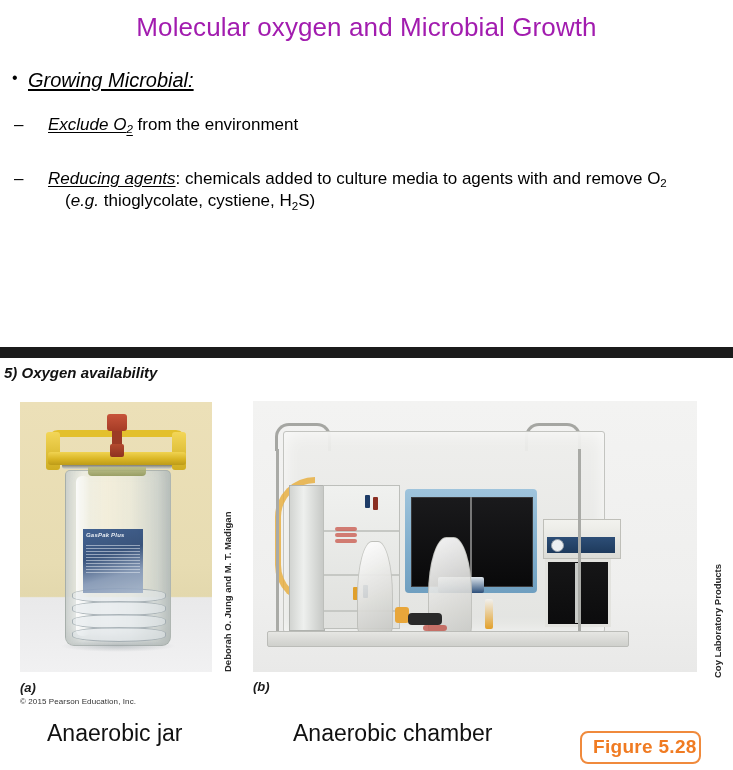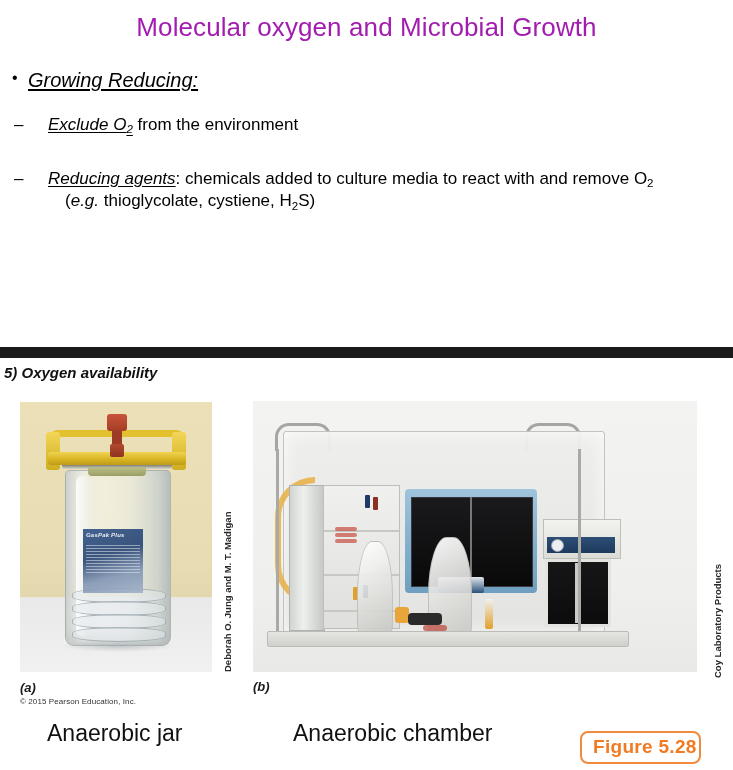--- a/index.html
+++ b/index.html
@@ -519,32 +519,32 @@
     position: absolute;
     border-radius: 2px;
   }
 </style>
 </head>
 <body>
 
 <div class="slide-title">Molecular oxygen and Microbial Growth</div>
 
 <div class="bullet-l1">
-  <span class="dot">•</span><span class="txt">Growing Reducing:</span>
+  <span class="dot">•</span><span class="txt">Growing Microbial:</span>
 </div>
 
 <div class="bullet-l2 b2a">
   <span class="hang">
     <span class="dash">–</span><span class="em-u">Exclude O</span><sub class="em-u">2</sub> <span>from the environment</span>
   </span>
 </div>
 
 <div class="bullet-l2 b2b">
   <span class="hang">
-    <span class="dash">–</span><span class="em-u">Reducing agents</span><span>: chemicals added to culture media to react with and remove O</span><sub>2</sub><span> (</span><span class="it">e.g.</span><span> thioglycolate, cystiene, H</span><sub>2</sub><span>S)</span>
+    <span class="dash">–</span><span class="em-u">Reducing agents</span><span>: chemicals added to culture media to agents with and remove O</span><sub>2</sub><span> (</span><span class="it">e.g.</span><span> thioglycolate, cystiene, H</span><sub>2</sub><span>S)</span>
   </span>
 </div>
 
 <div class="divider-band"></div>
 
 <div class="fig-heading">5) Oxygen availability</div>
 
 <div class="fig-panel-a">
   <div class="photoA">
     <div class="jar-body"></div>

